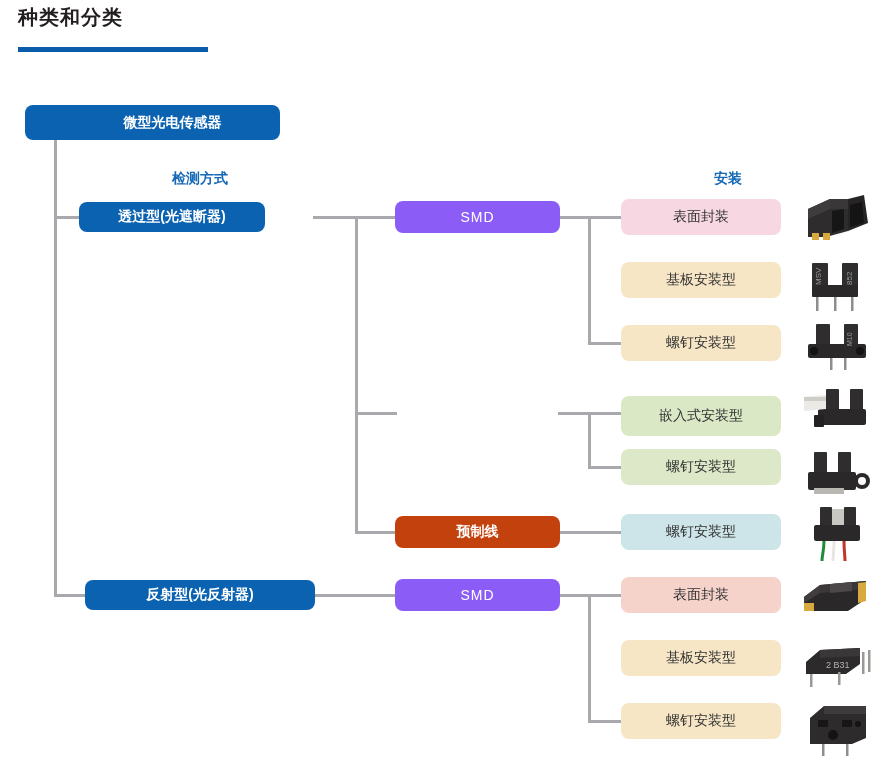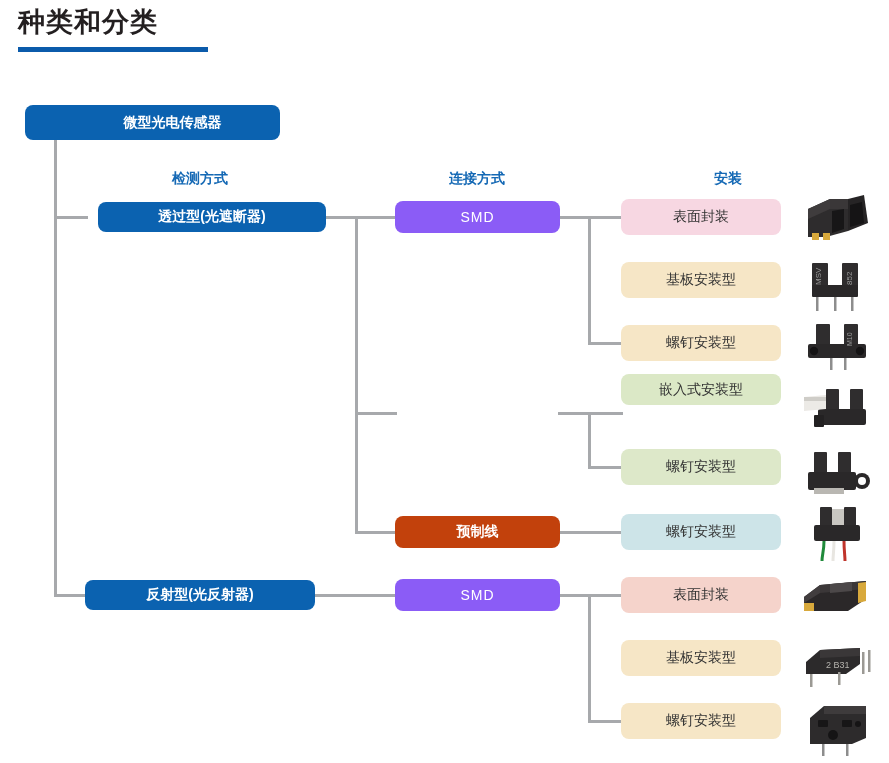--- a/index.html
+++ b/index.html
@@ -9,21 +9,21 @@
     font-family:"Liberation Sans","DejaVu Sans",sans-serif;
     position:relative;
     overflow:hidden;
     -webkit-font-smoothing:antialiased;
   }
   #stage{position:absolute;left:0;top:0;width:889px;height:763px;}
 
   
   .page-title{
     position:absolute;left:18px;top:4px;
-    font-size:27px;font-weight:bold;color:#231f20;
+    font-size:20px;font-weight:bold;color:#231f20;
     letter-spacing:1px;white-space:nowrap;
   }
   .title-rule{
     position:absolute;left:18px;top:47px;
     width:190px;height:5px;background:#0b5bab;
   }
 
   
   .col-head{
     position:absolute;
@@ -65,21 +65,20 @@
 </style>
 </head>
 <body>
 
 <div id="stage">
 
   <div class="page-title">种类和分类</div>
   <div class="title-rule"></div>
 
   <div class="col-head" style="left:120px;top:170px;width:160px;">检测方式</div>
-  <div class="col-head" style="left:397px;top:170px;width:160px;">连接方式</div>
   <div class="col-head" style="left:648px;top:170px;width:160px;">安装</div>
 
   <div class="ln ln-v" style="left:54px;top:139px;height:458px;"></div>
   <div class="ln ln-h" style="left:54px;top:216px;width:34px;"></div>
   <div class="ln ln-h" style="left:54px;top:594px;width:34px;"></div>
 
   <div class="ln ln-h" style="left:313px;top:216px;width:45px;"></div>
   <div class="ln ln-v" style="left:355px;top:216px;height:318px;"></div>
   <div class="ln ln-h" style="left:355px;top:216px;width:42px;"></div>
   <div class="ln ln-h" style="left:355px;top:412px;width:42px;"></div>
@@ -96,33 +95,33 @@
   <div class="ln ln-h" style="left:558px;top:531px;width:65px;"></div>
 
   <div class="ln ln-h" style="left:313px;top:594px;width:84px;"></div>
 
   <div class="ln ln-h" style="left:558px;top:594px;width:65px;"></div>
   <div class="ln ln-v" style="left:588px;top:594px;height:128px;"></div>
   <div class="ln ln-h" style="left:588px;top:720px;width:35px;"></div>
 
   <div class="node lvl1" style="left:25px;top:105px;width:255px;height:35px;">微型光电传感器</div>
 
-  <div class="node lvl2-blue" style="left:98px;top:202px;width:228px;height:30px;">透过型(光遮断器)</div>
+  <div class="node lvl2-blue" style="left:79px;top:202px;width:186px;height:30px;">透过型(光遮断器)</div>
 
   <div class="node lvl2-blue" style="left:85px;top:580px;width:230px;height:30px;">反射型(光反射器)</div>
 
   <div class="node smd" style="left:395px;top:201px;width:165px;height:32px;">SMD</div>
   <div class="node cable" style="left:395px;top:516px;width:165px;height:32px;">预制线</div>
   <div class="node smd" style="left:395px;top:579px;width:165px;height:32px;">SMD</div>
 
   <div class="node mount m-pink" style="left:621px;top:199px;width:160px;height:36px;">表面封装</div>
   <div class="node mount m-cream" style="left:621px;top:262px;width:160px;height:36px;">基板安装型</div>
   <div class="node mount m-cream" style="left:621px;top:325px;width:160px;height:36px;">螺钉安装型</div>
 
-  <div class="node mount m-green" style="left:621px;top:374px;width:160px;height:31px;">嵌入式安装型</div>
+  <div class="node mount m-green" style="left:621px;top:396px;width:160px;height:40px;">嵌入式安装型</div>
   <div class="node mount m-green2" style="left:621px;top:449px;width:160px;height:36px;">螺钉安装型</div>
 
   <div class="node mount m-blue" style="left:621px;top:514px;width:160px;height:36px;">螺钉安装型</div>
 
   <div class="node mount m-salmon" style="left:621px;top:577px;width:160px;height:36px;">表面封装</div>
   <div class="node mount m-cream" style="left:621px;top:640px;width:160px;height:36px;">基板安装型</div>
   <div class="node mount m-cream" style="left:621px;top:703px;width:160px;height:36px;">螺钉安装型</div>
 
   <div class="photo" style="left:802px;top:193px;">
     <svg width="72" height="50" viewBox="0 0 72 50">

